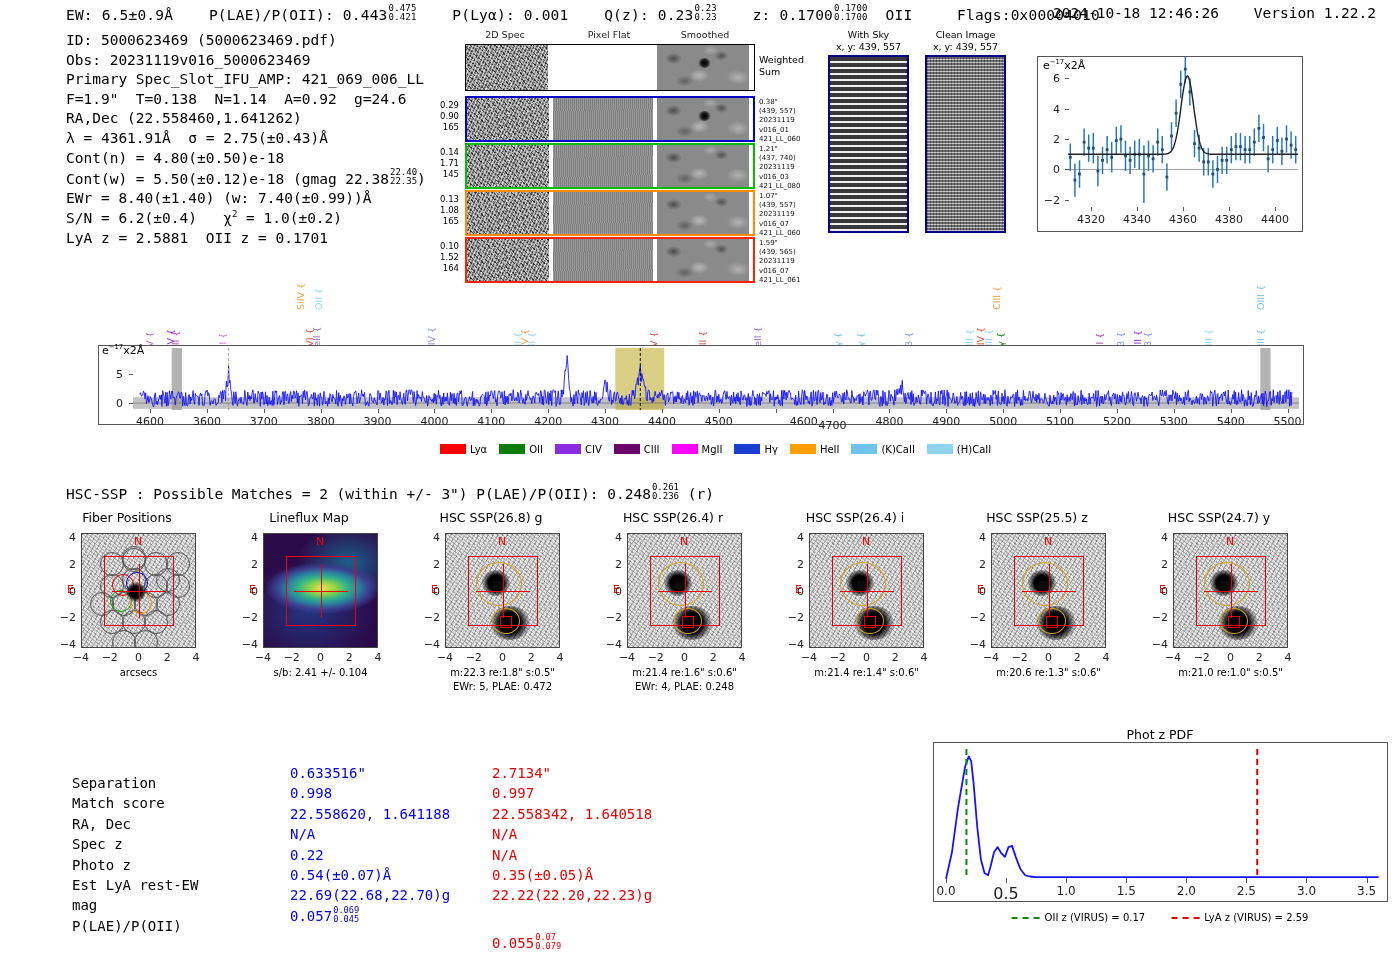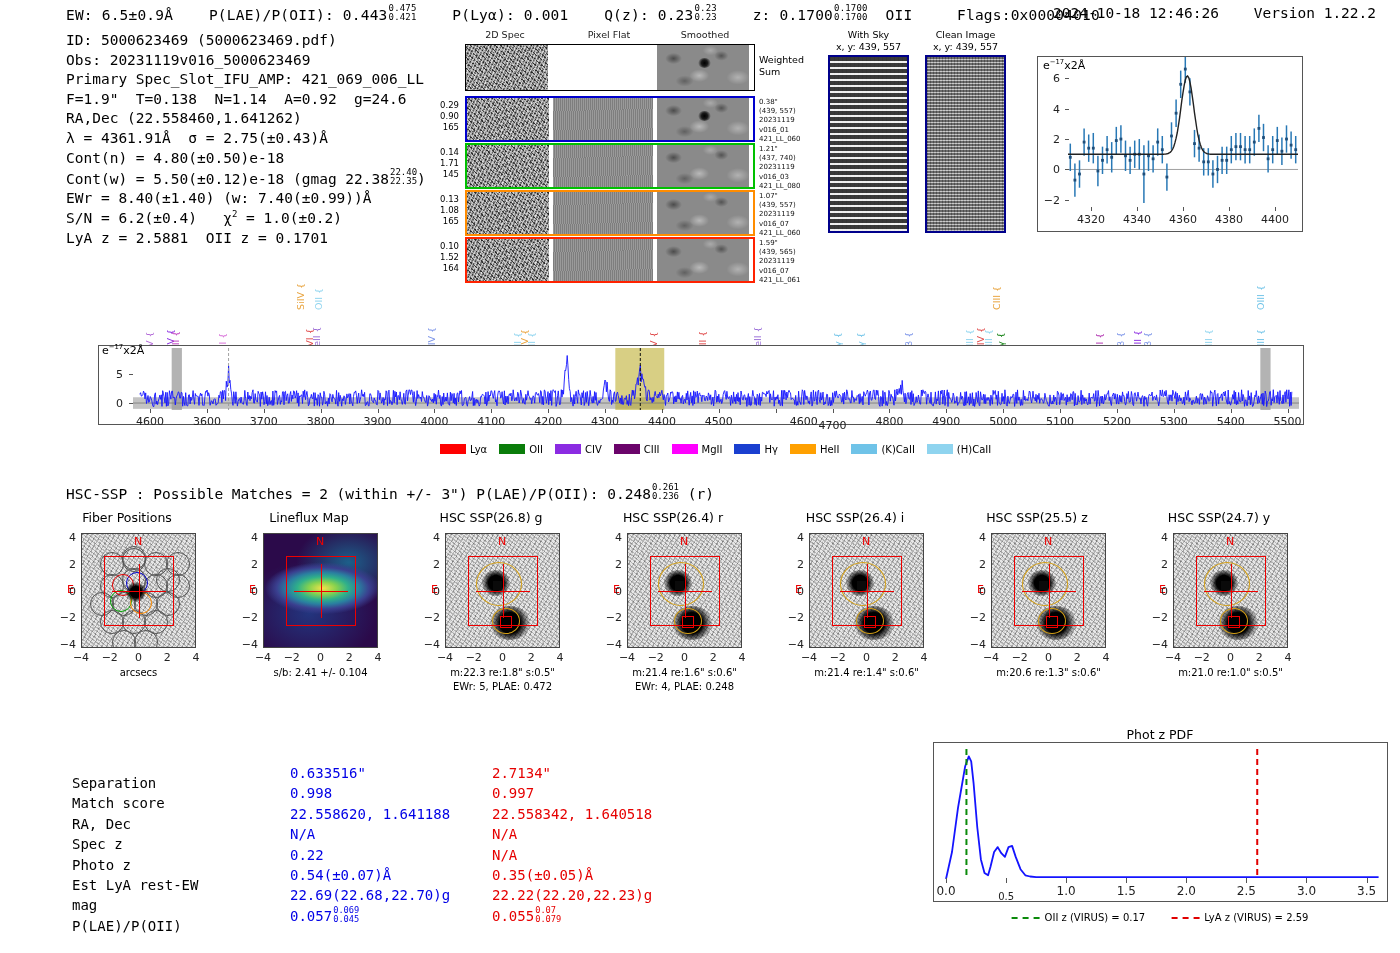--- a/index.html
+++ b/index.html
@@ -769,37 +769,37 @@
       <div style="white-space:nowrap;"><span>0.057</span><span class="frac"><span>0.069</span><br><span>0.045</span></span></div>
     </div>
   <div class="col red" style="left:420px;top:-10px;">
       <div style="white-space:nowrap;">2.7134"</div>
       <div style="white-space:nowrap;">0.997</div>
       <div style="white-space:nowrap;">22.558342, 1.640518</div>
       <div style="white-space:nowrap;">N/A</div>
       <div style="white-space:nowrap;">N/A</div>
       <div style="white-space:nowrap;">0.35(±0.05)Å</div>
       <div style="white-space:nowrap;">22.22(22.20,22.23)g</div>
-      <div style="white-space:nowrap;"><span>0.055</span><span class="frac"><span>0.07</span><br><span>0.079</span></span></div>
+      <div style="white-space:nowrap;margin-top:27px;"><span>0.055</span><span class="frac"><span>0.07</span><br><span>0.079</span></span></div>
     </div>
 </div>
 
 <div id="photz-title">Phot z PDF</div>
 <div class="abs axes axframe" id="photz">
   <svg width="453" height="158" viewBox="0 0 453 158" style="position:absolute;left:0;top:0;">
     <g id="pz-series">
         <path d="M12.0 136.0 L18.0 109.0 L24.0 64.9 L27.6 44.0 L31.2 23.2 L34.8 13.4 L37.2 18.3 L39.6 40.3 L43.3 84.5 L46.9 116.4 L50.5 129.9 L54.1 132.3 L56.5 123.7 L60.1 109.0 L63.7 104.1 L67.3 110.2 L70.9 113.9 L74.5 104.1 L78.1 102.9 L81.7 113.9 L86.5 126.2 L91.3 132.3 L96.1 133.5 L102.1 134.2 L132.2 134.2 L252.3 134.2 L372.5 134.2 L444.6 134.2 " fill="none" stroke="#1414ff" stroke-width="1.8" stroke-linejoin="round"></path>
         <line x1="32.435967302452326" y1="6" x2="32.435967302452326" y2="136" stroke="#0a8a0a" stroke-width="2" stroke-dasharray="6,4"></line>
         <line x1="323.2316076294278" y1="6" x2="323.2316076294278" y2="136" stroke="#e00000" stroke-width="2" stroke-dasharray="6,4"></line>
       </g>
   </svg>
   <div id="pz-xticks">
       <div class="tickl" style="left:12.008174386920981px;top:141px;font-size:12px;">0.0</div>
       <div class="tickmark" style="left:12.008174386920981px;top:135px;width:1px;height:5px;"></div>
-      <div class="tickl" style="left:72.0899182561308px;top:141px;font-size:10px;margin-top:7px;">0.5</div>
+      <div class="tickl" style="left:72.0899182561308px;top:141px;font-size:16px;">0.5</div>
       <div class="tickmark" style="left:72.0899182561308px;top:135px;width:1px;height:5px;"></div>
       <div class="tickl" style="left:132.17166212534062px;top:141px;font-size:12px;">1.0</div>
       <div class="tickmark" style="left:132.17166212534062px;top:135px;width:1px;height:5px;"></div>
       <div class="tickl" style="left:192.2534059945504px;top:141px;font-size:12px;">1.5</div>
       <div class="tickmark" style="left:192.2534059945504px;top:135px;width:1px;height:5px;"></div>
       <div class="tickl" style="left:252.3351498637602px;top:141px;font-size:12px;">2.0</div>
       <div class="tickmark" style="left:252.3351498637602px;top:135px;width:1px;height:5px;"></div>
       <div class="tickl" style="left:312.41689373297px;top:141px;font-size:12px;">2.5</div>
       <div class="tickmark" style="left:312.41689373297px;top:135px;width:1px;height:5px;"></div>
       <div class="tickl" style="left:372.4986376021798px;top:141px;font-size:12px;">3.0</div>

